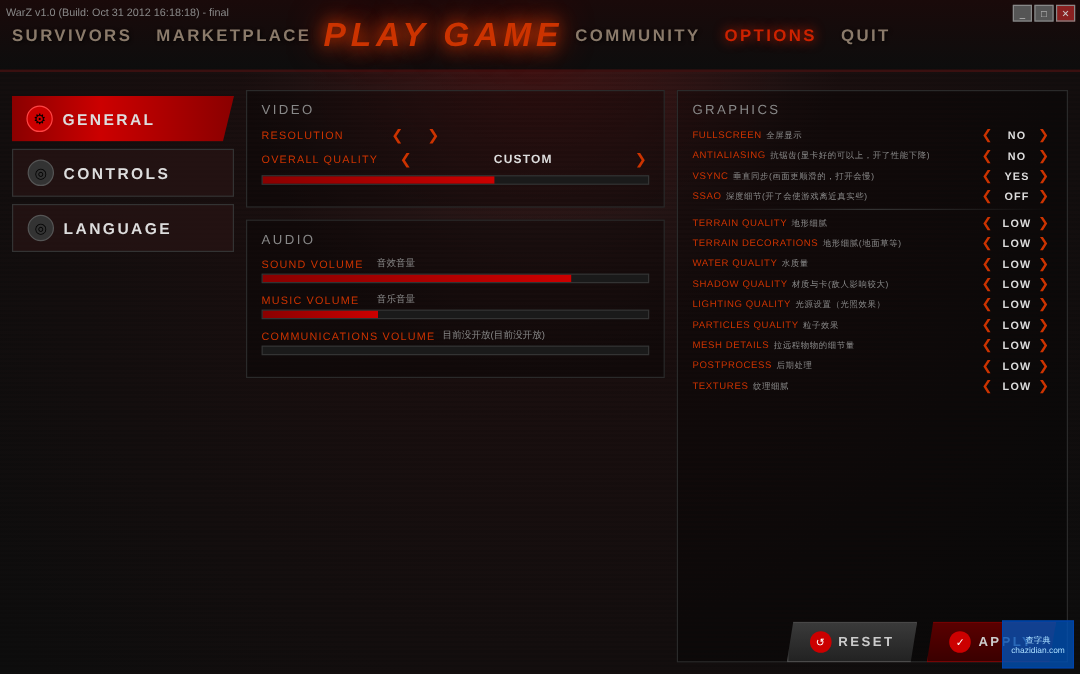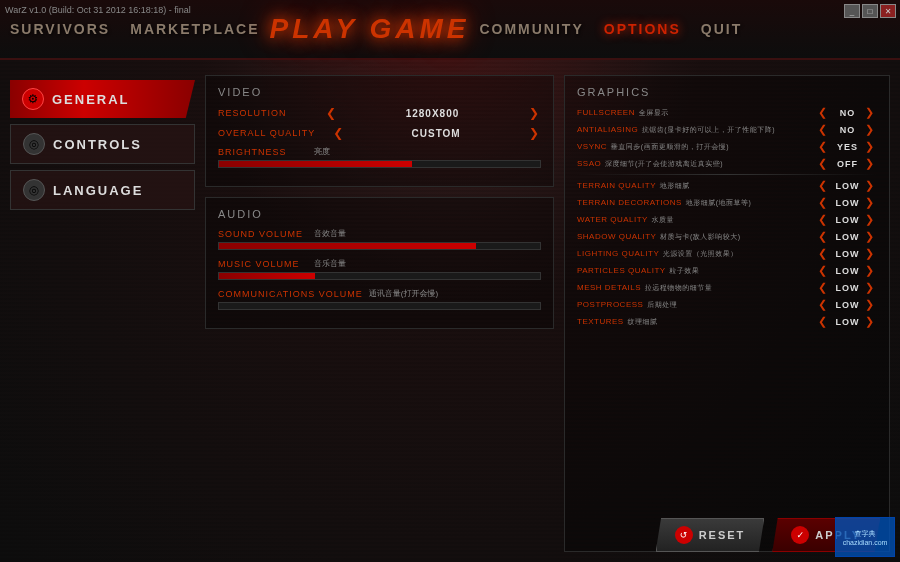--- a/index.html
+++ b/index.html
@@ -425,36 +425,31 @@
   </div>
 
   <div class="middle">
 
     <div class="video-section">
       <div class="section-title">VIDEO</div>
 
       <div class="setting-row">
         <span class="setting-label">RESOLUTION</span>
         <span class="arrow-btn">❮</span>
-        <span class="setting-value">1280X800</span>
         <span class="arrow-btn">❯</span>
       </div>
 
       <div class="setting-row">
         <span class="setting-label">OVERALL QUALITY</span>
         <span class="arrow-btn">❮</span>
         <span class="setting-value">CUSTOM</span>
         <span class="arrow-btn">❯</span>
       </div>
 
       <div class="slider-container">
-        <div class="slider-label-row">
-          <span class="setting-label">BRIGHTNESS</span>
-          <span class="setting-label-sub">亮度</span>
-        </div>
         <div class="slider-track">
           <div class="slider-fill" style="width: 60%"></div>
         </div>
       </div>
     </div>
 
     <div class="audio-section">
       <div class="section-title">AUDIO</div>
 
       <div class="slider-container">
@@ -473,21 +468,21 @@
           <span class="setting-label-sub">音乐音量</span>
         </div>
         <div class="slider-track">
           <div class="slider-fill" style="width: 30%"></div>
         </div>
       </div>
 
       <div class="slider-container">
         <div class="slider-label-row">
           <span class="setting-label">COMMUNICATIONS VOLUME</span>
-          <span class="setting-label-sub">通讯音量(打开会慢)</span>
+          <span class="setting-label-sub">目前没开放(目前没开放)</span>
         </div>
         <div class="slider-track">
           <div class="slider-fill" style="width: 0%"></div>
         </div>
       </div>
     </div>
 
   </div>
 
   <div class="right">

